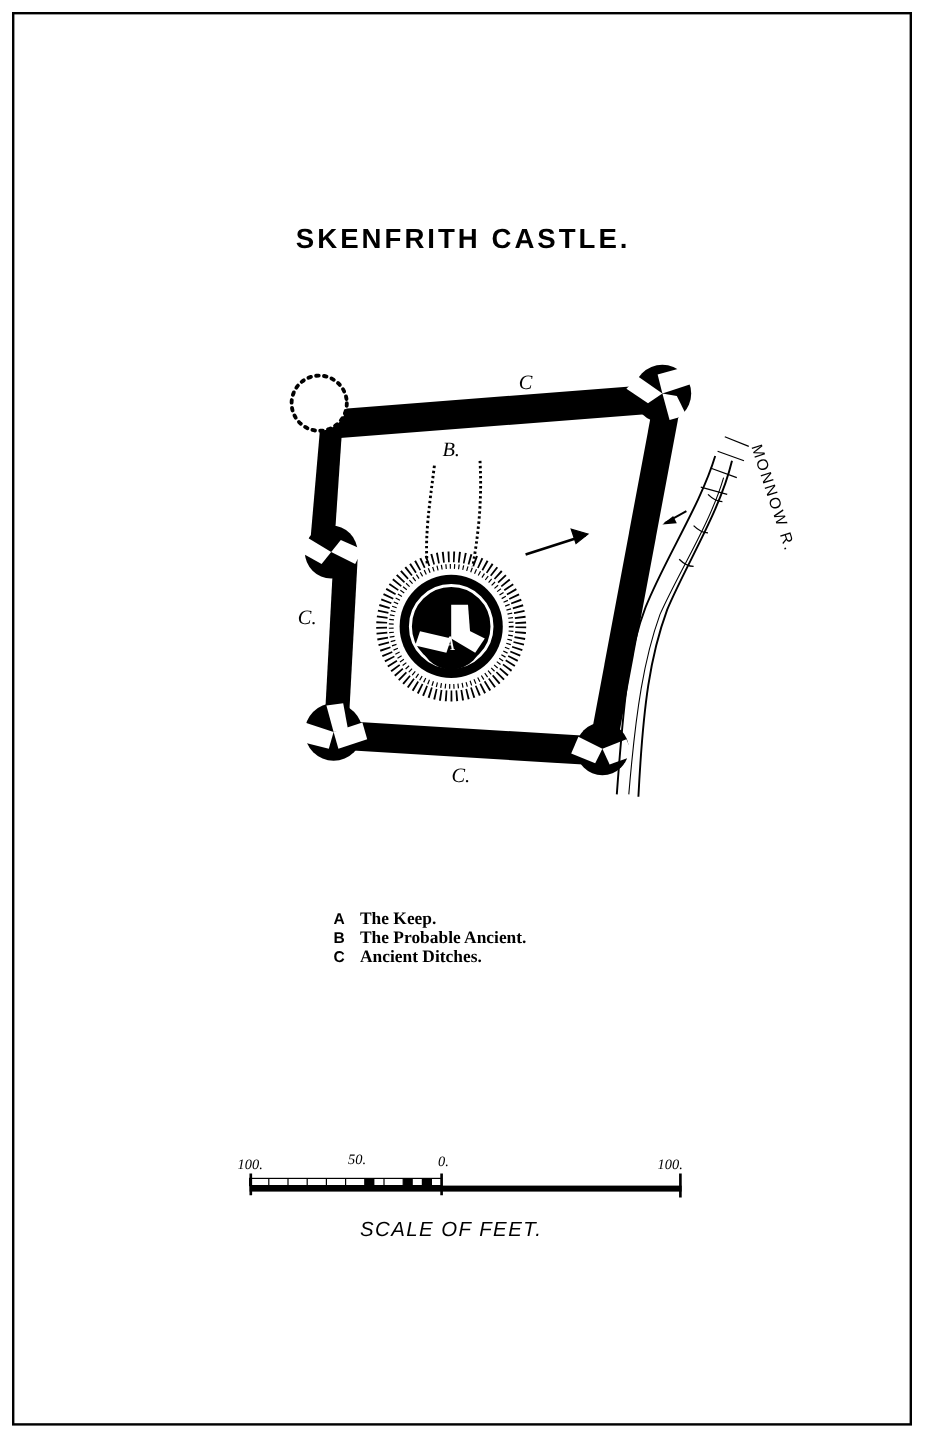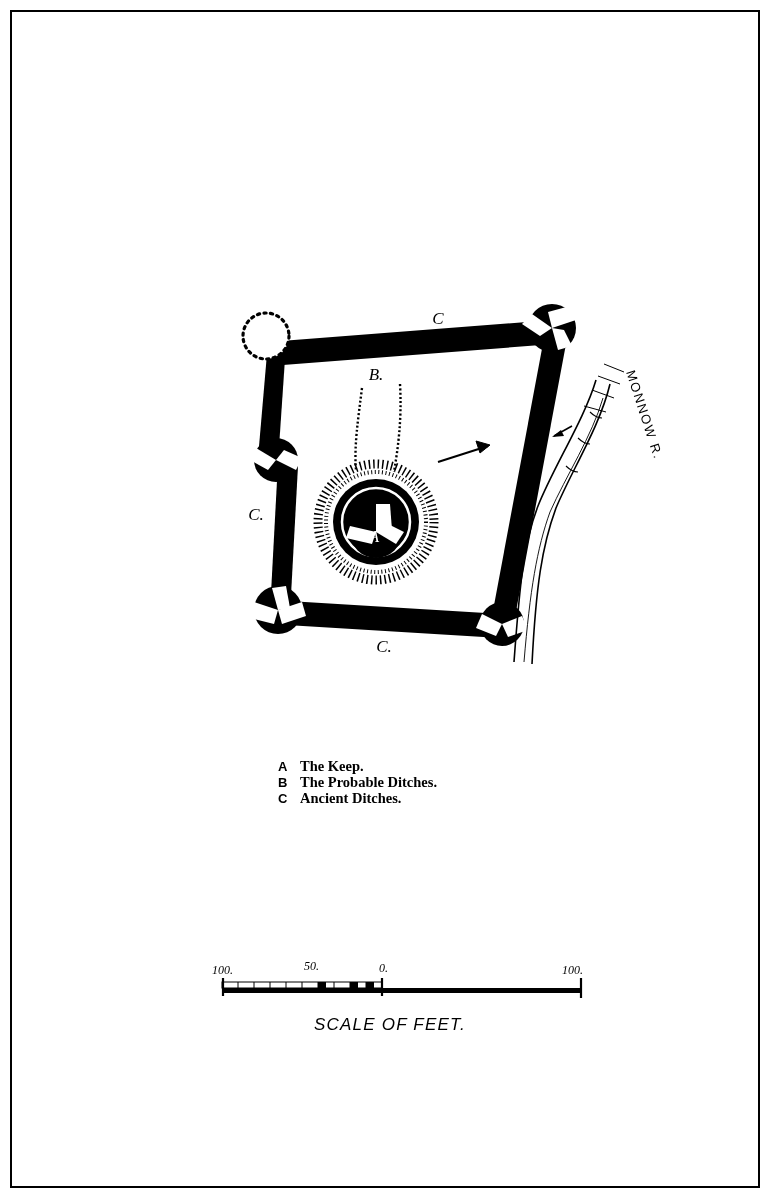--- a/index.html
+++ b/index.html
@@ -70,34 +70,35 @@
     width: 22px;
     flex: 0 0 22px;
   }
   .legend-text {
     font-family: "Liberation Serif", serif;
     font-size: 14.5px;
     font-weight: bold;
   }
   #scale-wrap {
     position: absolute;
-    left: 194px;
+    left: 180px;
     top: 952px;
     width: 420px;
     height: 90px;
   }
   #scale-svg { display: block; }
 </style>
 </head>
 <body>
 
 <div id="page">
 
   <div id="plate-border"></div>
 
+  <div id="title">SKENFRITH CASTLE.</div>
 
   <div id="plan-wrap">
     <svg id="plan-svg" width="500" height="420" viewBox="0 0 500 420">
       <defs>
 
         <pattern id="moundFill" width="6" height="6" patternUnits="userSpaceOnUse">
           <rect width="6" height="6" fill="#000"></rect>
           <circle cx="1.5" cy="1.5" r="0.7" fill="#fff"></circle>
           <circle cx="4.5" cy="4.2" r="0.6" fill="#fff"></circle>
         </pattern>
@@ -205,21 +206,21 @@
     </svg>
   </div>
 
   <div id="legend">
     <div class="legend-row">
       <span class="legend-key">A</span>
       <span class="legend-text">The Keep.</span>
     </div>
     <div class="legend-row">
       <span class="legend-key">B</span>
-      <span class="legend-text">The Probable Ditches.</span>
+      <span class="legend-text">The Probable Ancient.</span>
     </div>
     <div class="legend-row">
       <span class="legend-key">C</span>
       <span class="legend-text">Ancient Ditches.</span>
     </div>
   </div>
 
   <div id="scale-wrap">
     <svg id="scale-svg" width="420" height="90" viewBox="0 0 420 90">
 

